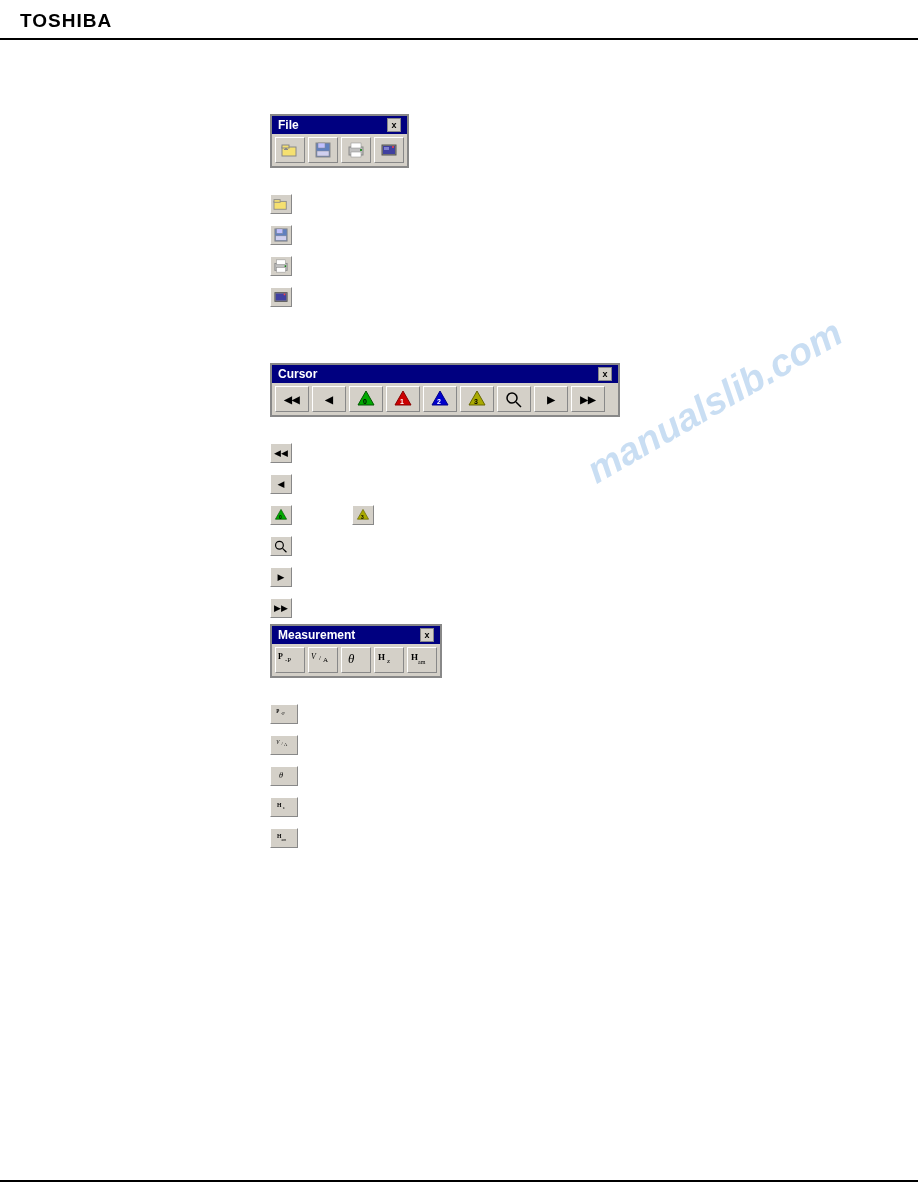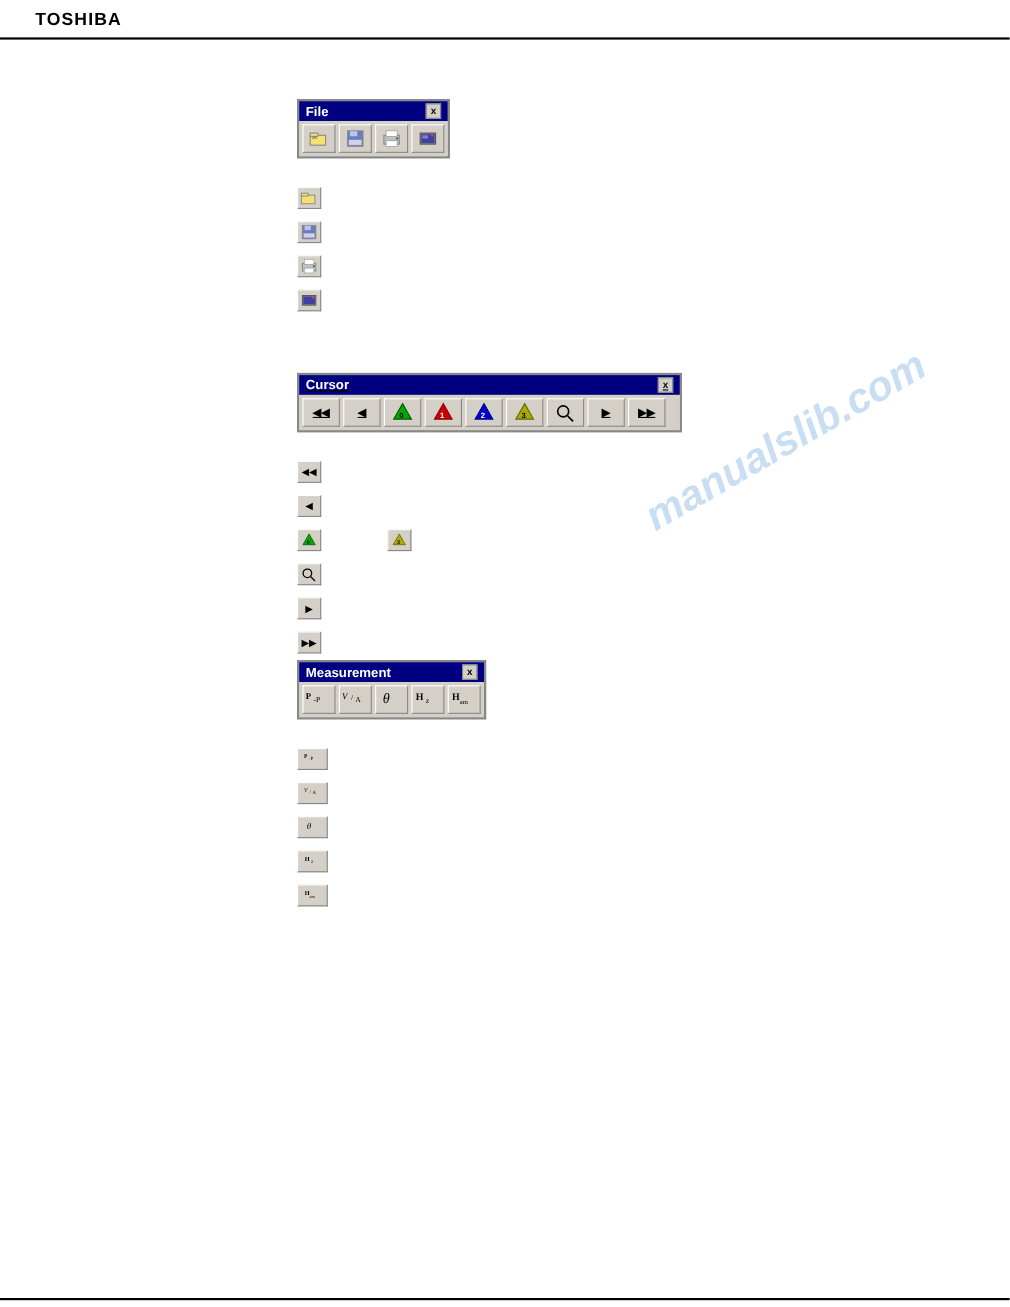--- a/index.html
+++ b/index.html
@@ -11,43 +11,42 @@
       position: relative;
     }
 
     
     .header {
       padding: 10px 20px 6px 20px;
       border-bottom: 2px solid #000;
     }
     .header-title {
       font-weight: 900;
-      font-size: 16px;
+      font-size: 19px;
       letter-spacing: 1px;
       color: #000;
-      margin-left: 12px;
     }
 
     
     .watermark {
       position: absolute;
       top: 380px;
       right: 60px;
       font-size: 38px;
       color: rgba(100, 160, 220, 0.35);
       transform: rotate(-30deg);
       font-style: italic;
       pointer-events: none;
       white-space: nowrap;
       font-weight: bold;
     }
 
     
     .content {
-      padding: 14px 40px;
+      padding: 34px 40px;
     }
 
     
     .win-box {
       display: inline-flex;
       flex-direction: column;
       border: 2px solid #888;
       background: #d4d0c8;
       margin-bottom: 16px;
     }
@@ -166,21 +165,20 @@
       left: 0;
       right: 0;
       border-top: 2px solid #000;
       height: 8px;
       background: #fff;
     }
 
     
     .cursor-win {
       min-width: 350px;
-      text-decoration: underline;
     }
     .cursor-toolbar-btn {
       width: 34px;
       height: 26px;
       background: #d4d0c8;
       border: 1px solid;
       border-color: #ffffff #888888 #888888 #ffffff;
       display: flex;
       align-items: center;
       justify-content: center;

